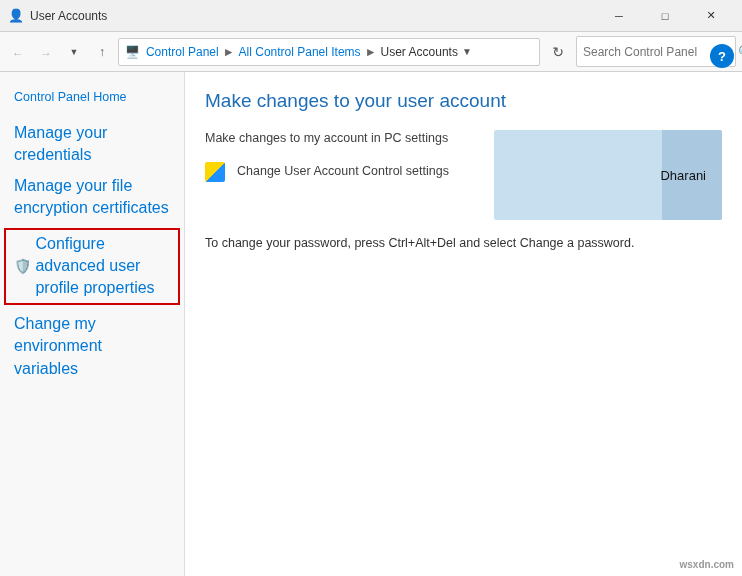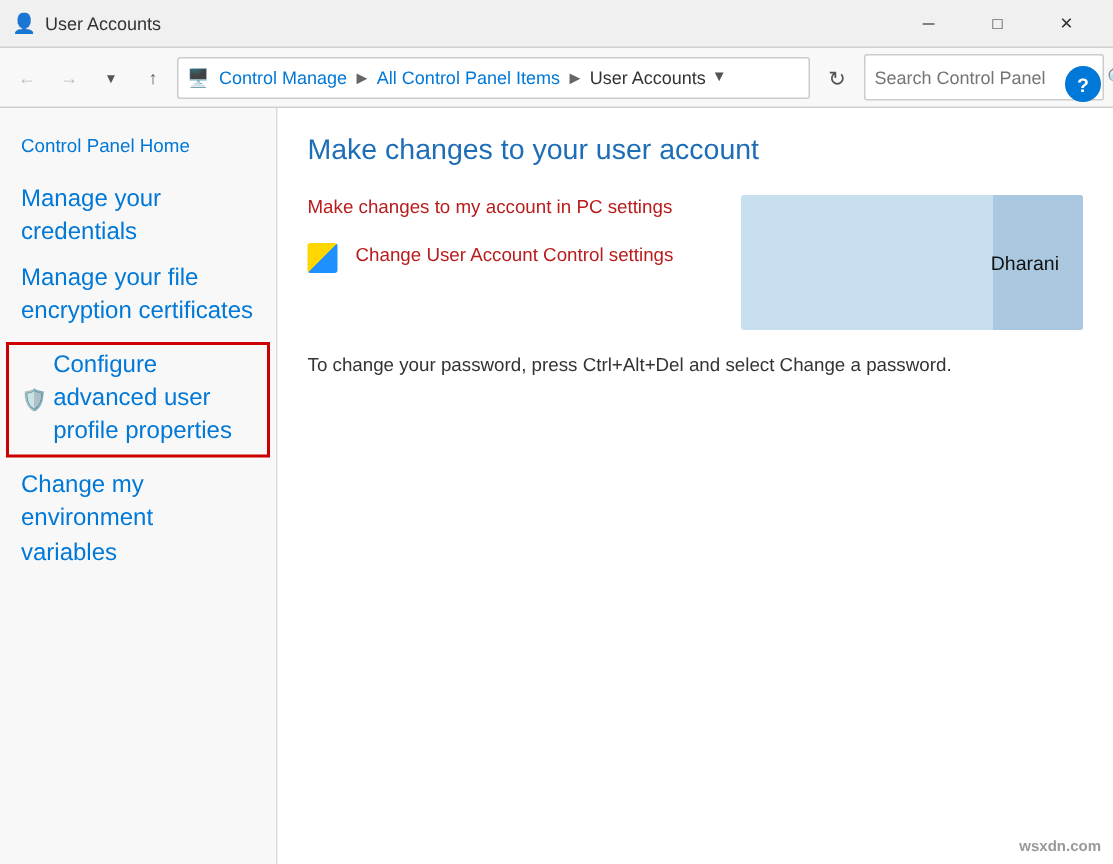--- a/index.html
+++ b/index.html
@@ -119,24 +119,24 @@
       margin-bottom: 18px;
     }
     .user-profile-section {
       display: flex;
       gap: 20px;
       margin-bottom: 16px;
     }
     .links-section { flex: 1; }
     .action-link {
       display: flex;
-      align-items: flex-start;
+      align-items: center;
       gap: 8px;
       margin-bottom: 12px;
-      color: #b91c1c;
+      color: #404040;
       cursor: pointer;
       font-size: 12.5px;
       line-height: 1.4;
     }
     .profile-avatar {
       width: 228px;
       height: 90px;
       background: #c8dff0;
       border-radius: 2px;
       display: flex;
@@ -221,21 +221,21 @@
     </div>
   </div>
 
   <div class="addressbar">
     <button class="nav-btn disabled">←</button>
     <button class="nav-btn disabled">→</button>
     <button class="nav-btn" style="font-size:9px;">▼</button>
     <button class="nav-btn">↑</button>
     <div class="breadcrumb-bar">
       <span style="margin-right:6px;">🖥️</span>
-      <span class="breadcrumb-item">Control Manage</span>
+      <span class="breadcrumb-item">Control Panel</span>
       <span class="breadcrumb-sep">►</span>
       <span class="breadcrumb-item">All Control Panel Items</span>
       <span class="breadcrumb-sep">►</span>
       <span class="breadcrumb-current">User Accounts</span>
       <span class="breadcrumb-dropdown">▼</span>
     </div>
     <button class="refresh-btn">↻</button>
     <div class="search-box">
       <input type="text" placeholder="Search Control Panel" style="">
       <span class="search-icon">🔍</span>

